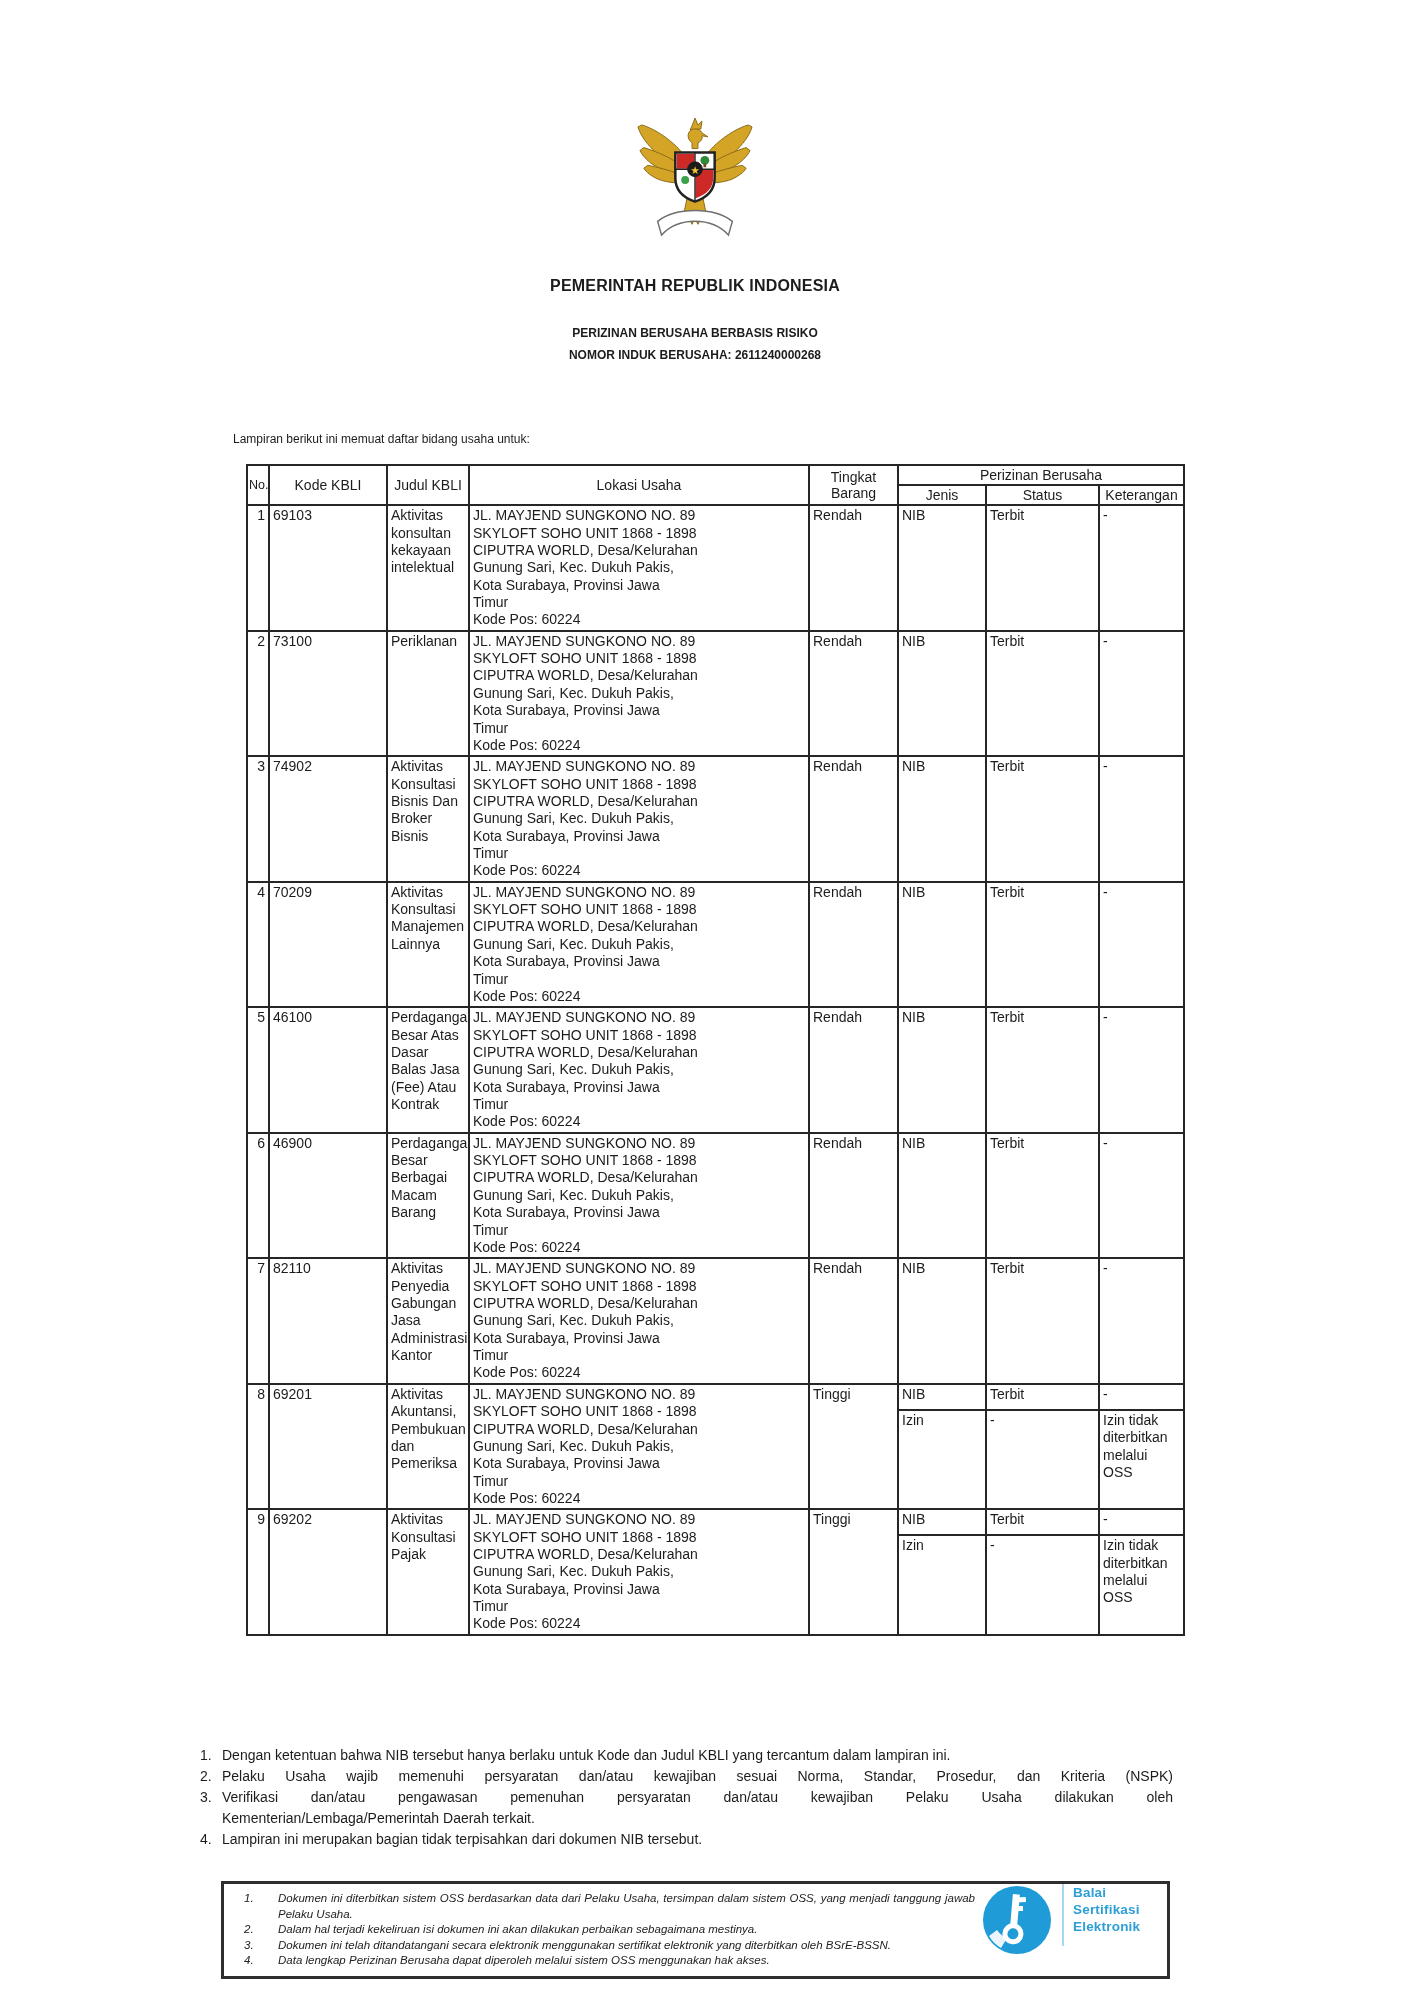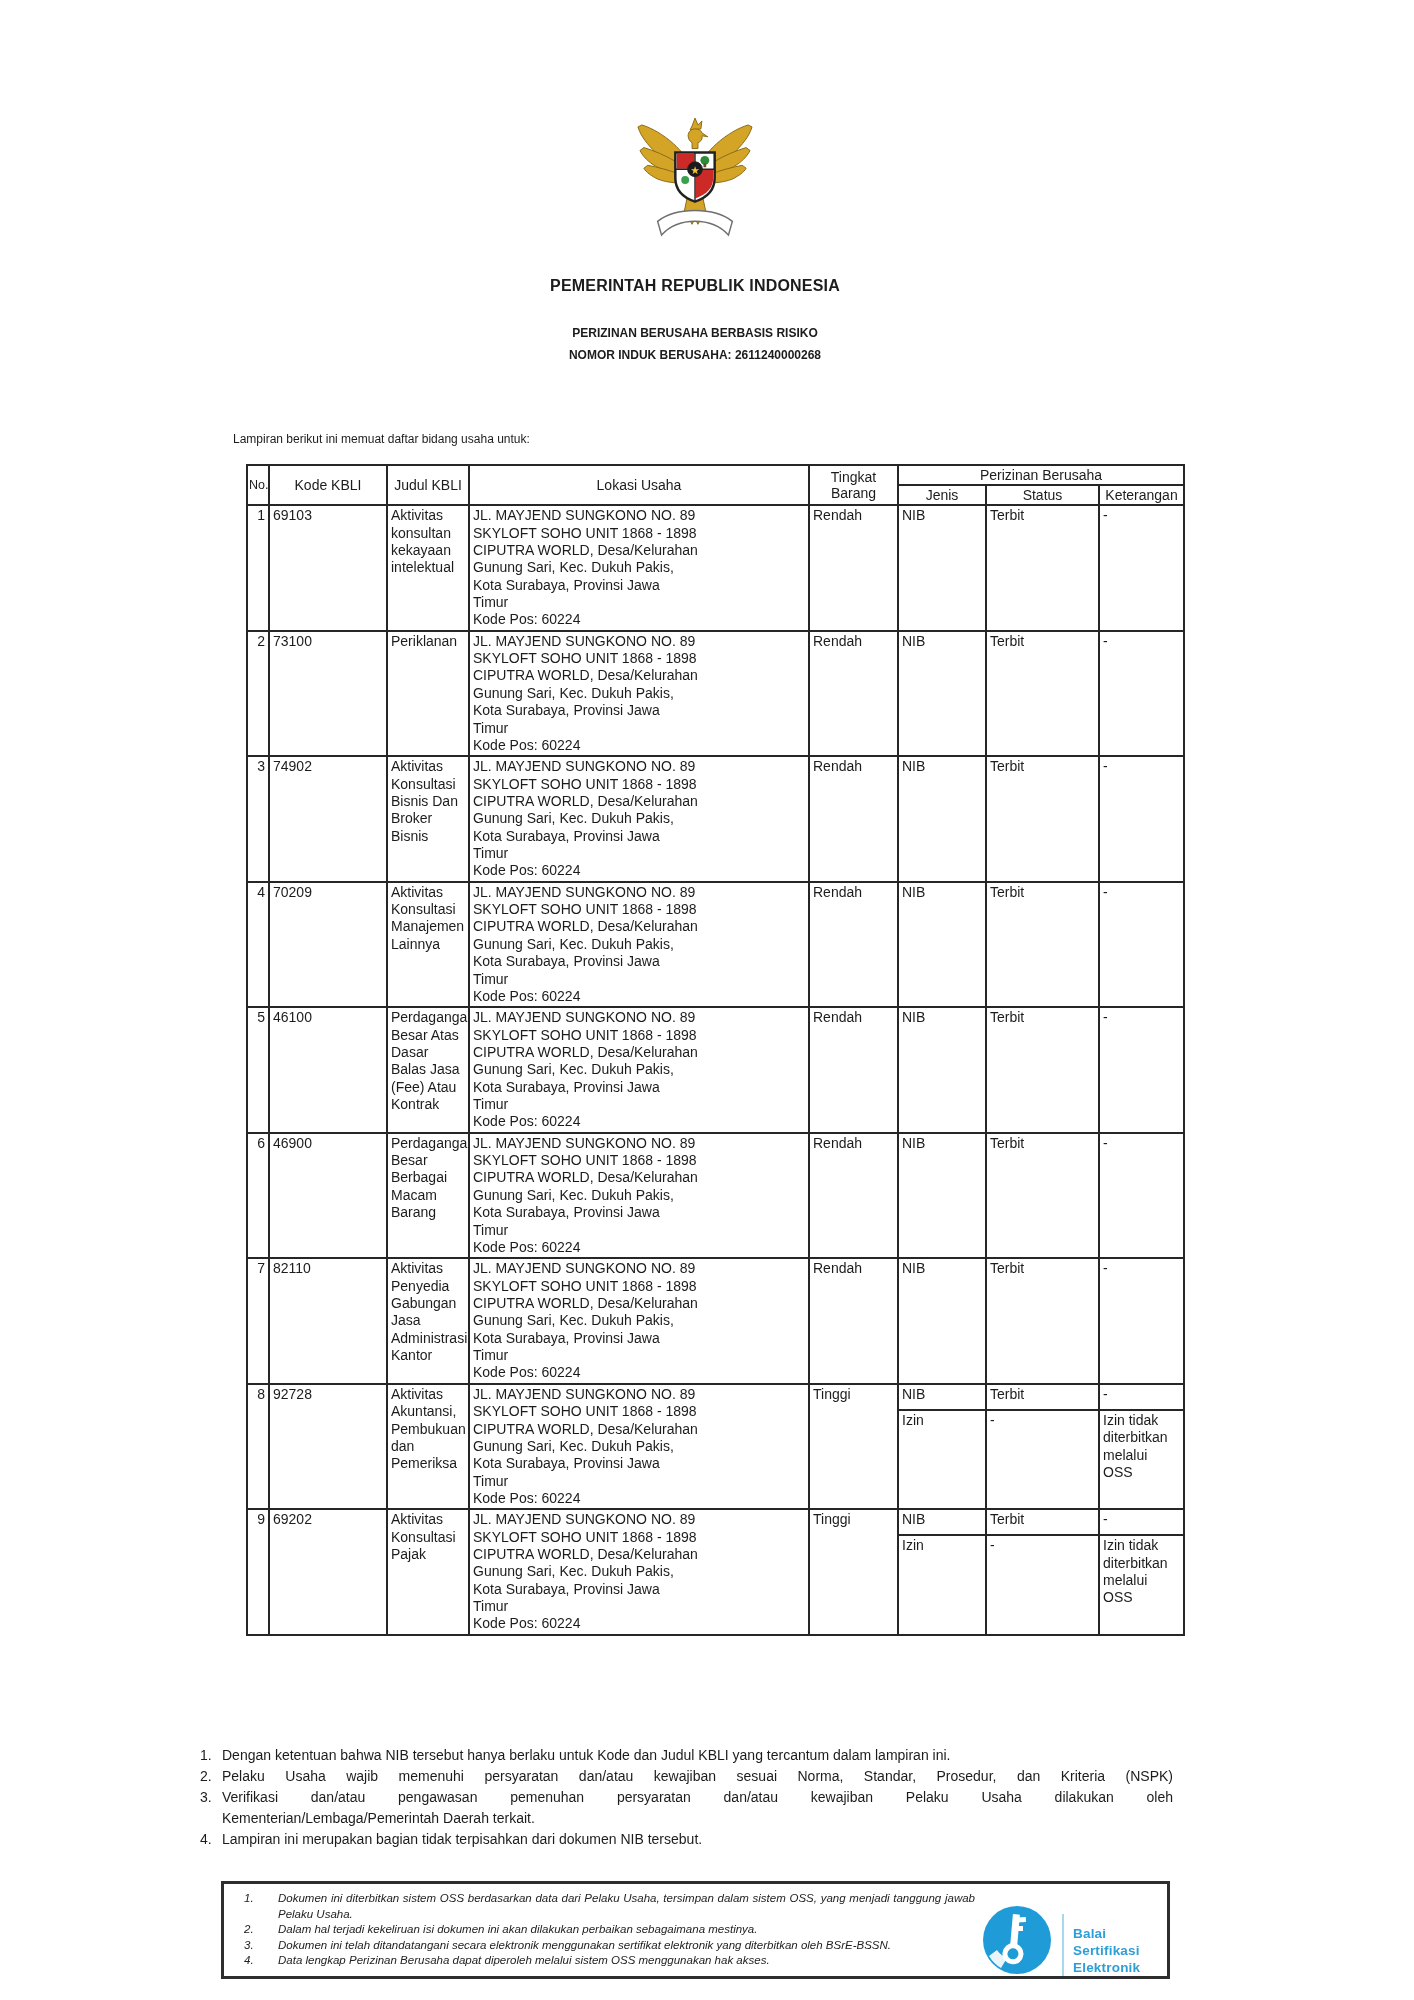--- a/index.html
+++ b/index.html
@@ -47,21 +47,21 @@
     border:3px solid #2e2e2e; box-sizing:border-box;
     display:flex; align-items:stretch; background:#fff;
   }
   .footer-notes {
     flex:1; padding:7px 6px 4px 20px;
     font-style:italic; font-size:11.5px; line-height:15.5px; color:#222;
   }
   .fnote { display:flex; }
   .fnote-num { width:34px; flex:0 0 34px; }
   .fnote-text { flex:1; }
-  .bse-logo { width:186px; display:flex; align-items:flex-end; gap:9px; padding-right:6px; box-sizing:border-box; }
+  .bse-logo { width:186px; display:flex; align-items:flex-start; gap:9px; padding-right:6px; box-sizing:border-box; }
   .bse-divider { width:2px; height:62px; background:#a8d8f0; }
   .bse-text { font-weight:bold; font-size:13.5px; line-height:17px; color:#2d9fd6; letter-spacing:.2px; }
 </style>
 </head>
 <body>
 
 <div class="page">
 
   <div class="emblem">
     <svg viewBox="0 0 120 140" width="118" height="140">
@@ -240,21 +240,21 @@
 Timur
 Kode Pos: 60224</td>
         <td>Rendah</td>
         <td>NIB</td>
         <td>Terbit</td>
         <td>-</td>
       </tr>
 
       <tr class="sub-top">
         <td class="c-no" rowspan="2">8</td>
-        <td rowspan="2">92728</td>
+        <td rowspan="2">69201</td>
         <td rowspan="2">Aktivitas Akuntansi, Pembukuan dan Pemeriksa</td>
         <td rowspan="2" class="pre">JL. MAYJEND SUNGKONO NO. 89
 SKYLOFT SOHO UNIT 1868 - 1898
 CIPUTRA WORLD, Desa/Kelurahan
 Gunung Sari, Kec. Dukuh Pakis,
 Kota Surabaya, Provinsi Jawa
 Timur
 Kode Pos: 60224</td>
         <td rowspan="2">Tinggi</td>
         <td>NIB</td>

